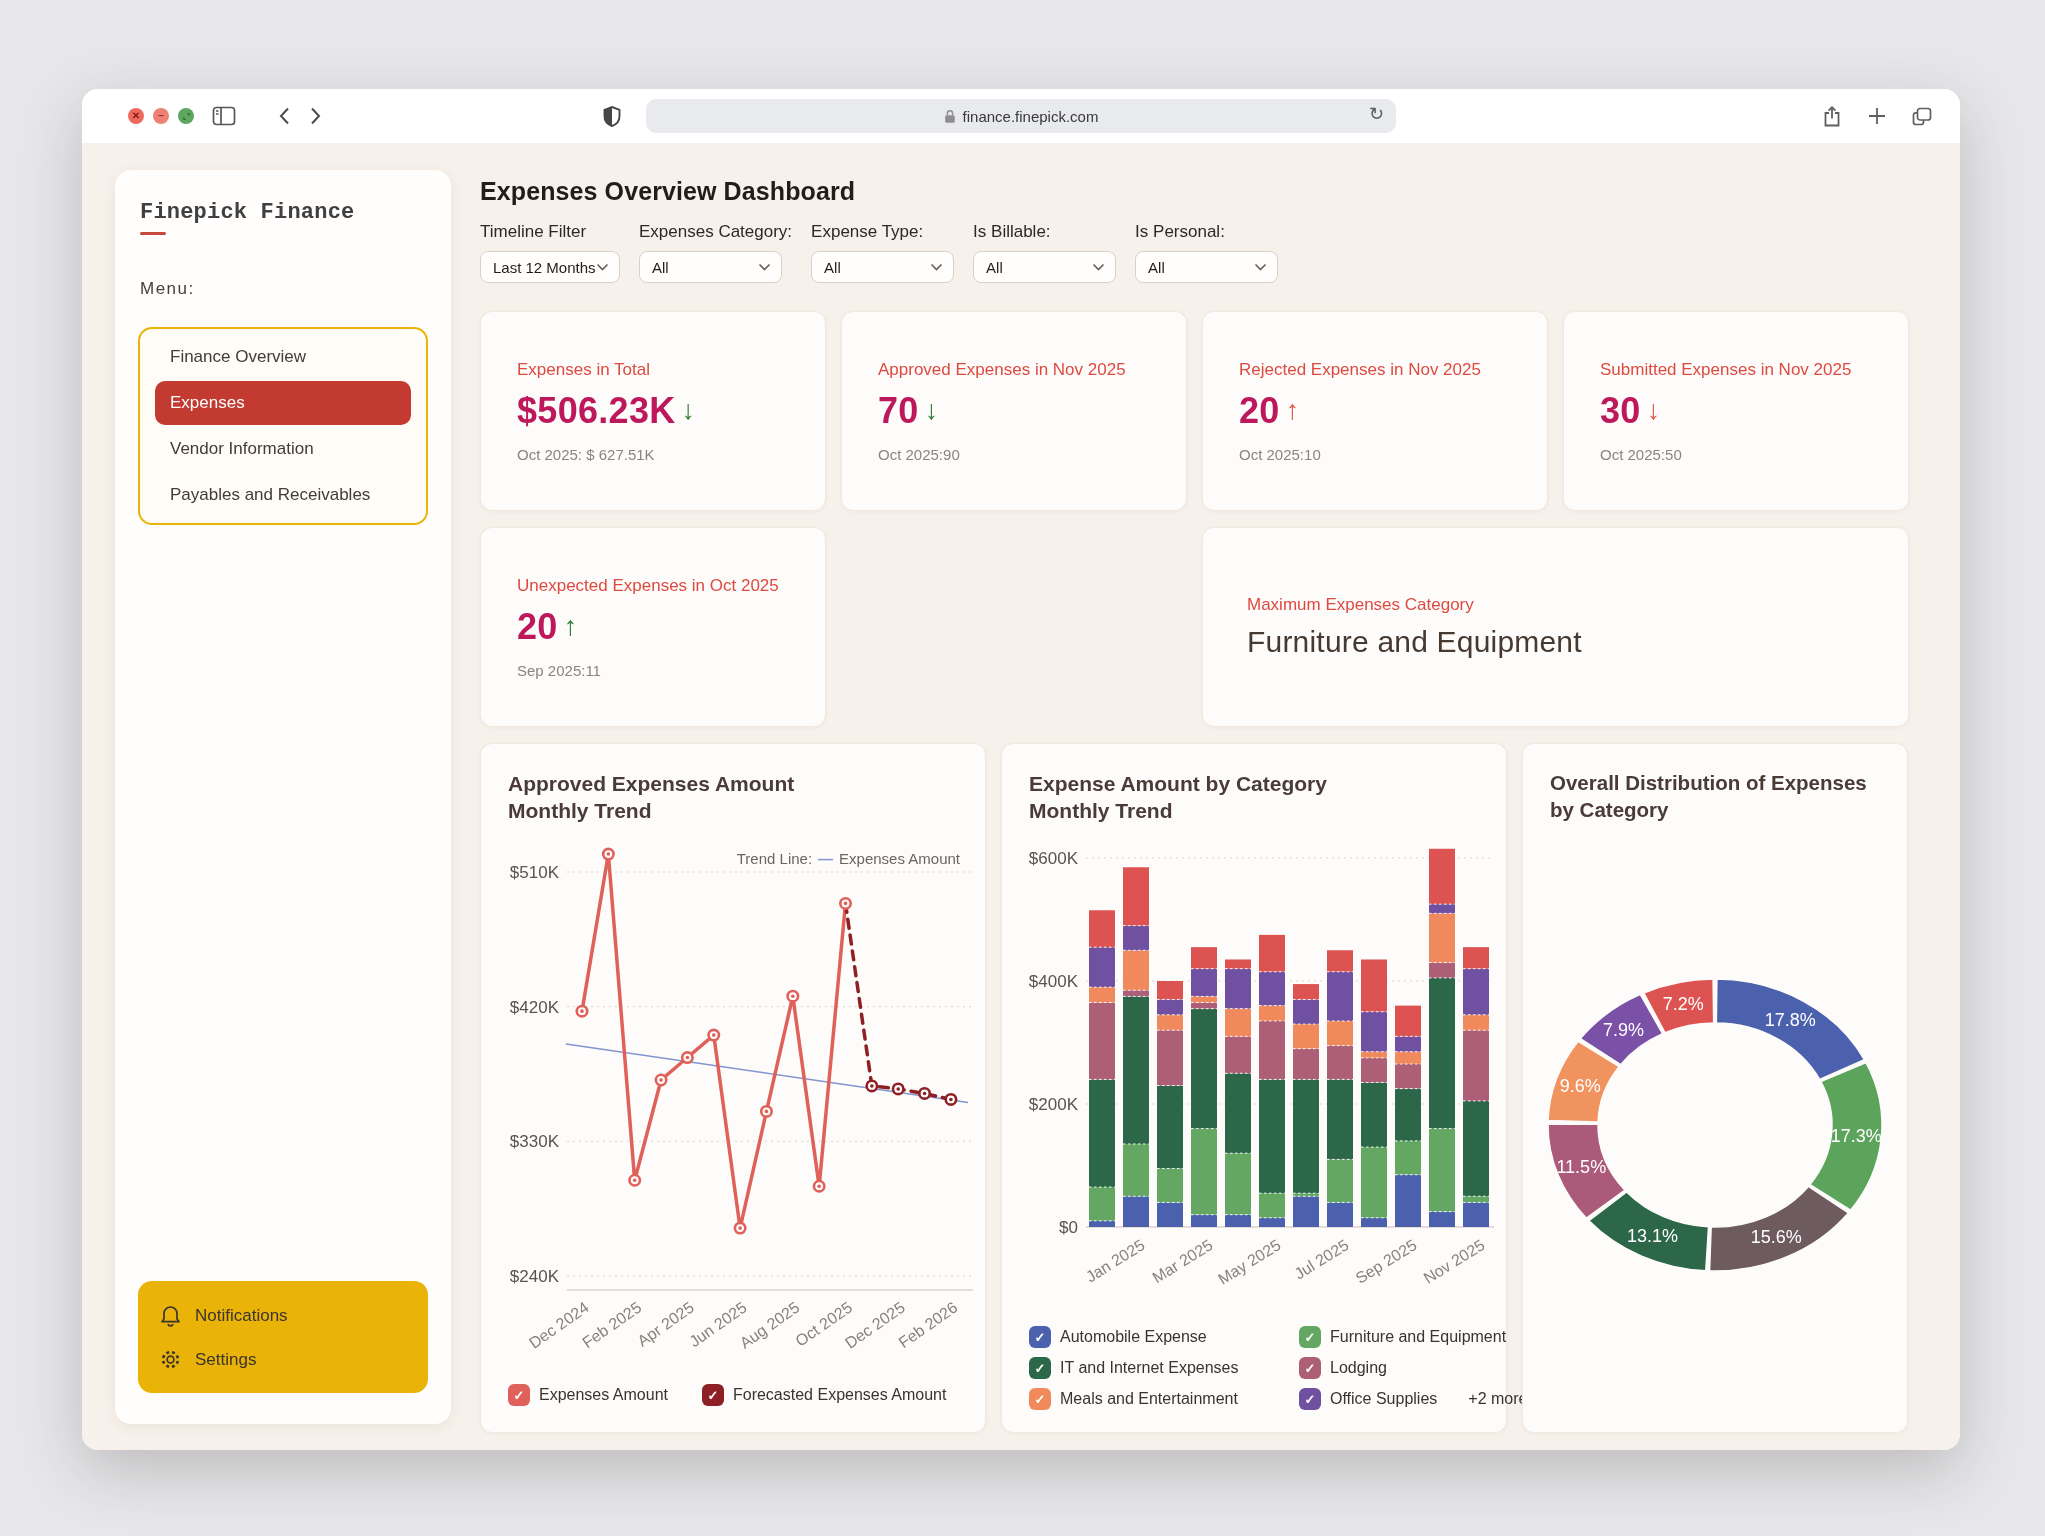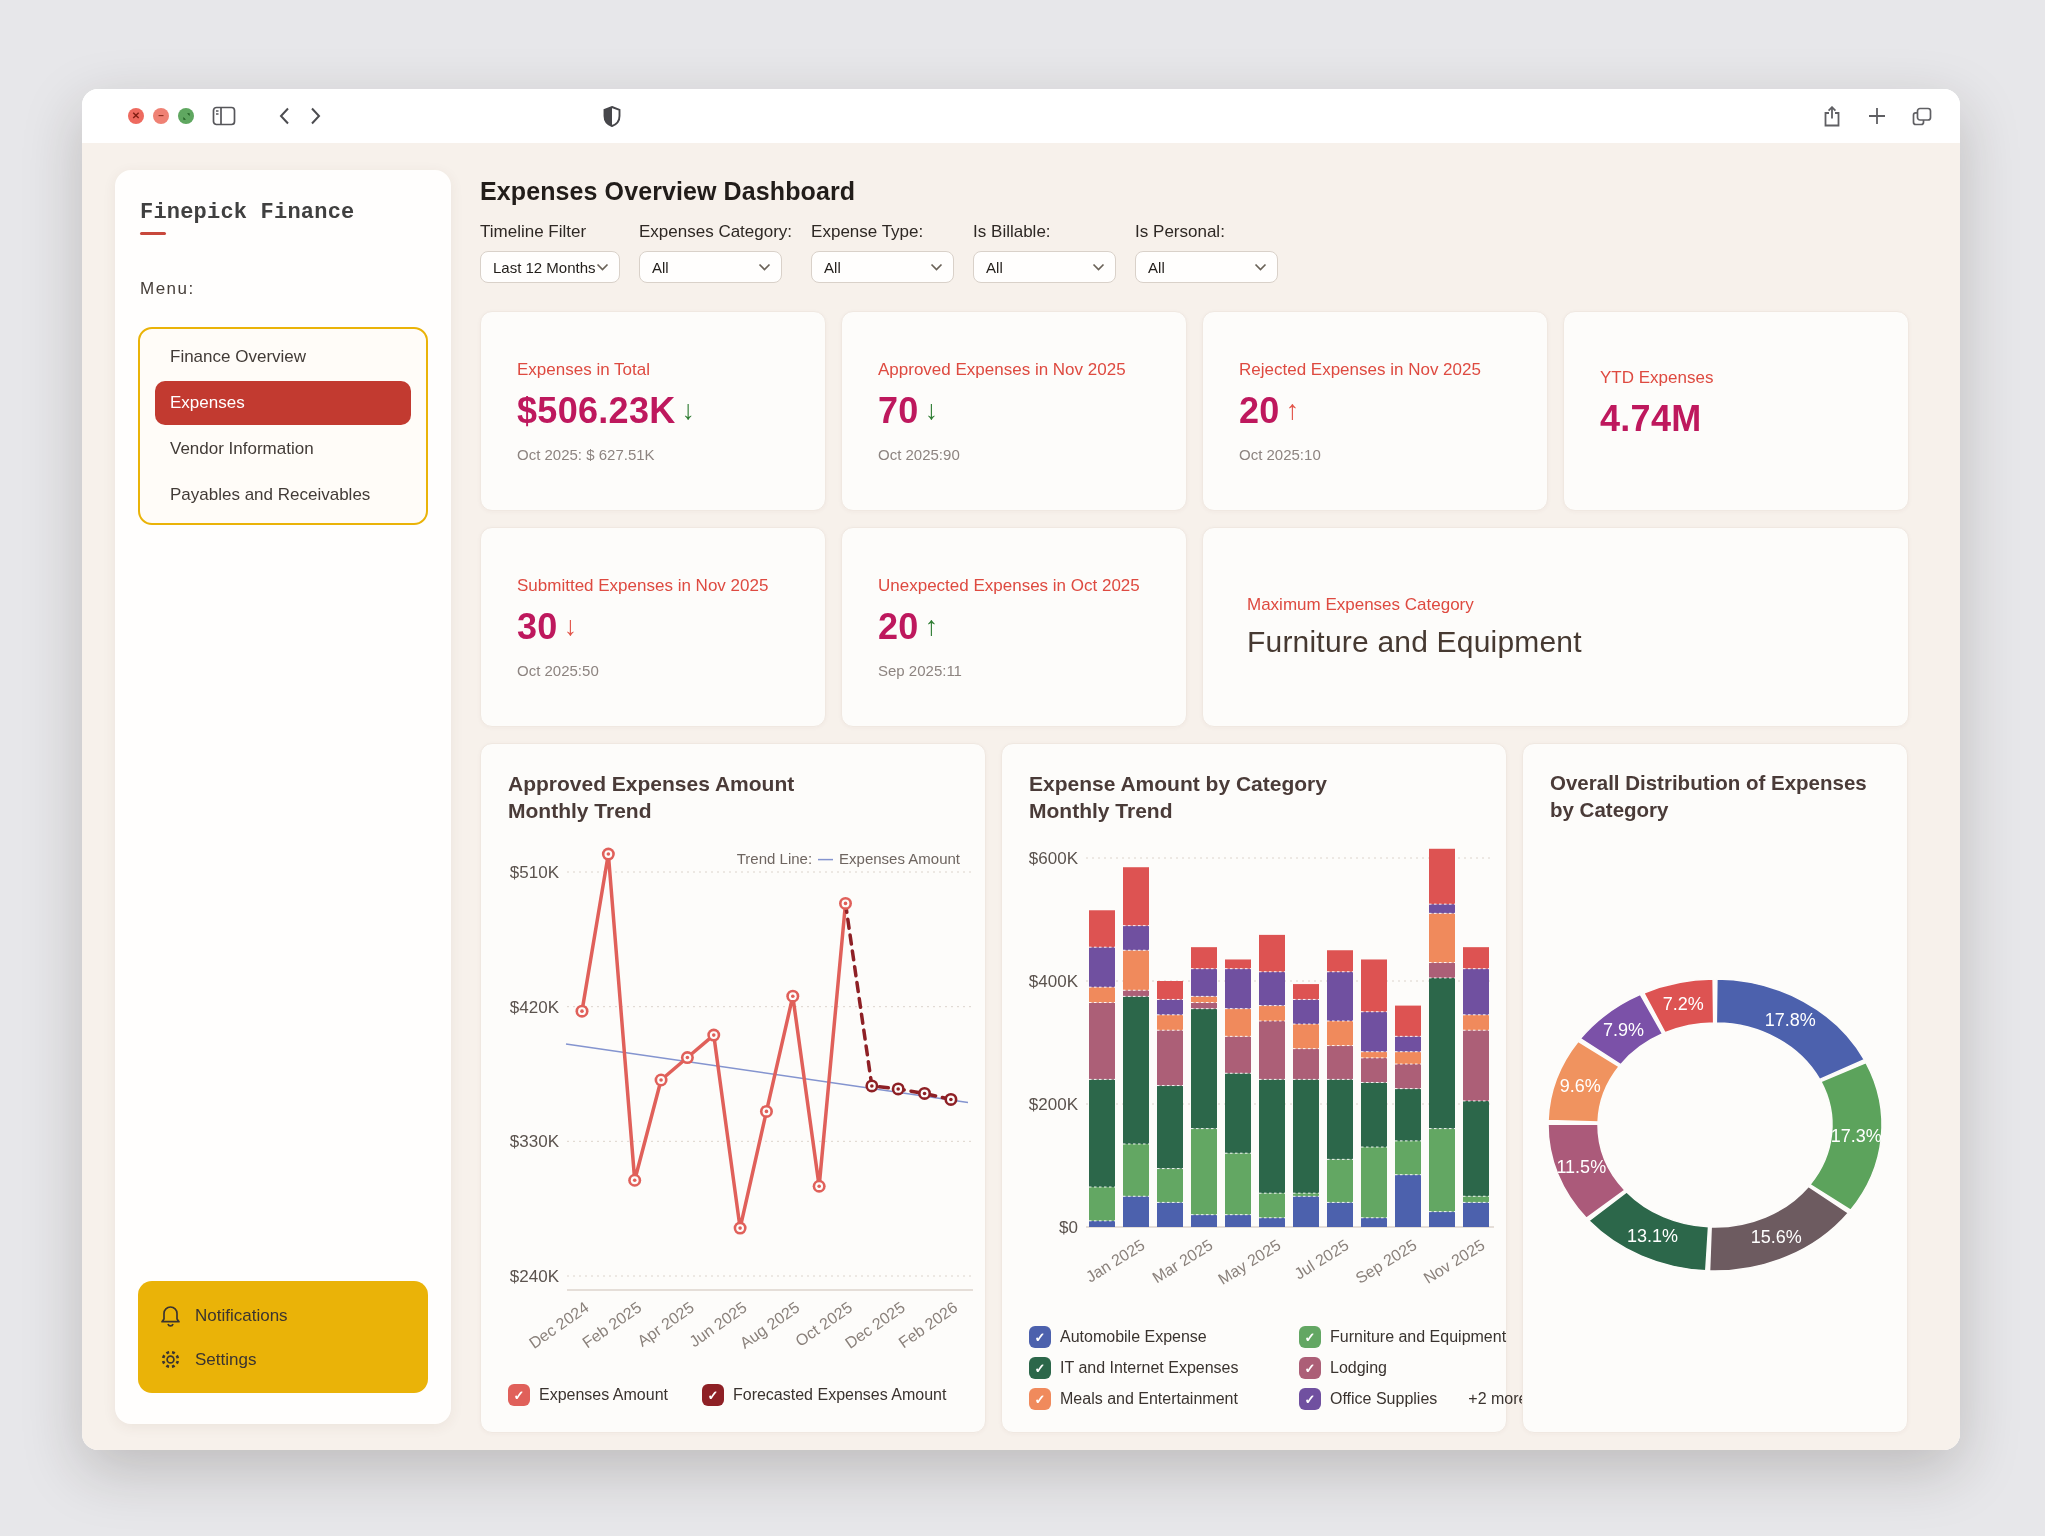--- a/index.html
+++ b/index.html
@@ -97,20 +97,28 @@
         <svg width="11" height="18" viewBox="0 0 11 18">
           <path d="M2 1.5 L9 9 L2 16.5" fill="none" stroke="#4c4c50" stroke-width="2"></path>
         </svg>
       </span>
       <span class="tbtn" style="left:516px;">
         <svg width="18" height="21" viewBox="0 0 18 21">
           <path d="M9 1 L16.5 3.8 V10 C16.5 15.2 13 18.6 9 20 C5 18.6 1.5 15.2 1.5 10 V3.8 Z" fill="none" stroke="#47474b" stroke-width="1.9"></path>
           <path d="M9 1 L9 20 C5 18.6 1.5 15.2 1.5 10 V3.8 Z" fill="#47474b"></path>
         </svg>
       </span>
+      <div class="urlbar">
+        <svg width="12" height="15" viewBox="0 0 12 15">
+          <rect x="1.2" y="6.2" width="9.6" height="7.6" rx="1.6" fill="#8e8e93"></rect>
+          <path d="M3.4 6.2 V4.4 a2.6 2.6 0 0 1 5.2 0 V6.2" fill="none" stroke="#8e8e93" stroke-width="1.5"></path>
+        </svg>
+        <span>finance.finepick.com</span>
+        <span class="refresh">↻</span>
+      </div>
       <div class="rightbtns">
         <span class="tbtn tbi">
           <svg width="18" height="21" viewBox="0 0 18 21">
             <path d="M6 7 H2.5 V19.5 H15.5 V7 H12" fill="none" stroke="#5f5f63" stroke-width="1.8"></path>
             <line x1="9" y1="12.5" x2="9" y2="1.6" stroke="#5f5f63" stroke-width="1.8"></line>
             <path d="M5.6 4.6 L9 1.2 L12.4 4.6" fill="none" stroke="#5f5f63" stroke-width="1.8"></path>
           </svg>
         </span>
         <span class="tbtn tbi">
           <svg width="18" height="18" viewBox="0 0 18 18">
@@ -222,26 +230,20 @@
               </div>
               <div class="kpi-sub">Oct 2025:90</div>
             </section>
             <section class="card kpi">
               <div class="kpi-title">Rejected Expenses in Nov 2025</div>
               <div class="kpi-row">
                 <span class="kpi-value">20</span>
                 <span class="kpi-arrow" style="color: rgb(226, 85, 73);">↑</span>
               </div>
               <div class="kpi-sub">Oct 2025:10</div>
-            </section>
-            <section class="card kpi">
-              <div class="kpi-title">YTD Expenses</div>
-              <div class="kpi-row">
-                <span class="kpi-value">4.74M</span>
-              </div>
             </section>
             <section class="card kpi">
               <div class="kpi-title">Submitted Expenses in Nov 2025</div>
               <div class="kpi-row">
                 <span class="kpi-value">30</span>
                 <span class="kpi-arrow" style="color: rgb(226, 85, 73);">↓</span>
               </div>
               <div class="kpi-sub">Oct 2025:50</div>
             </section>
             <section class="card kpi">

